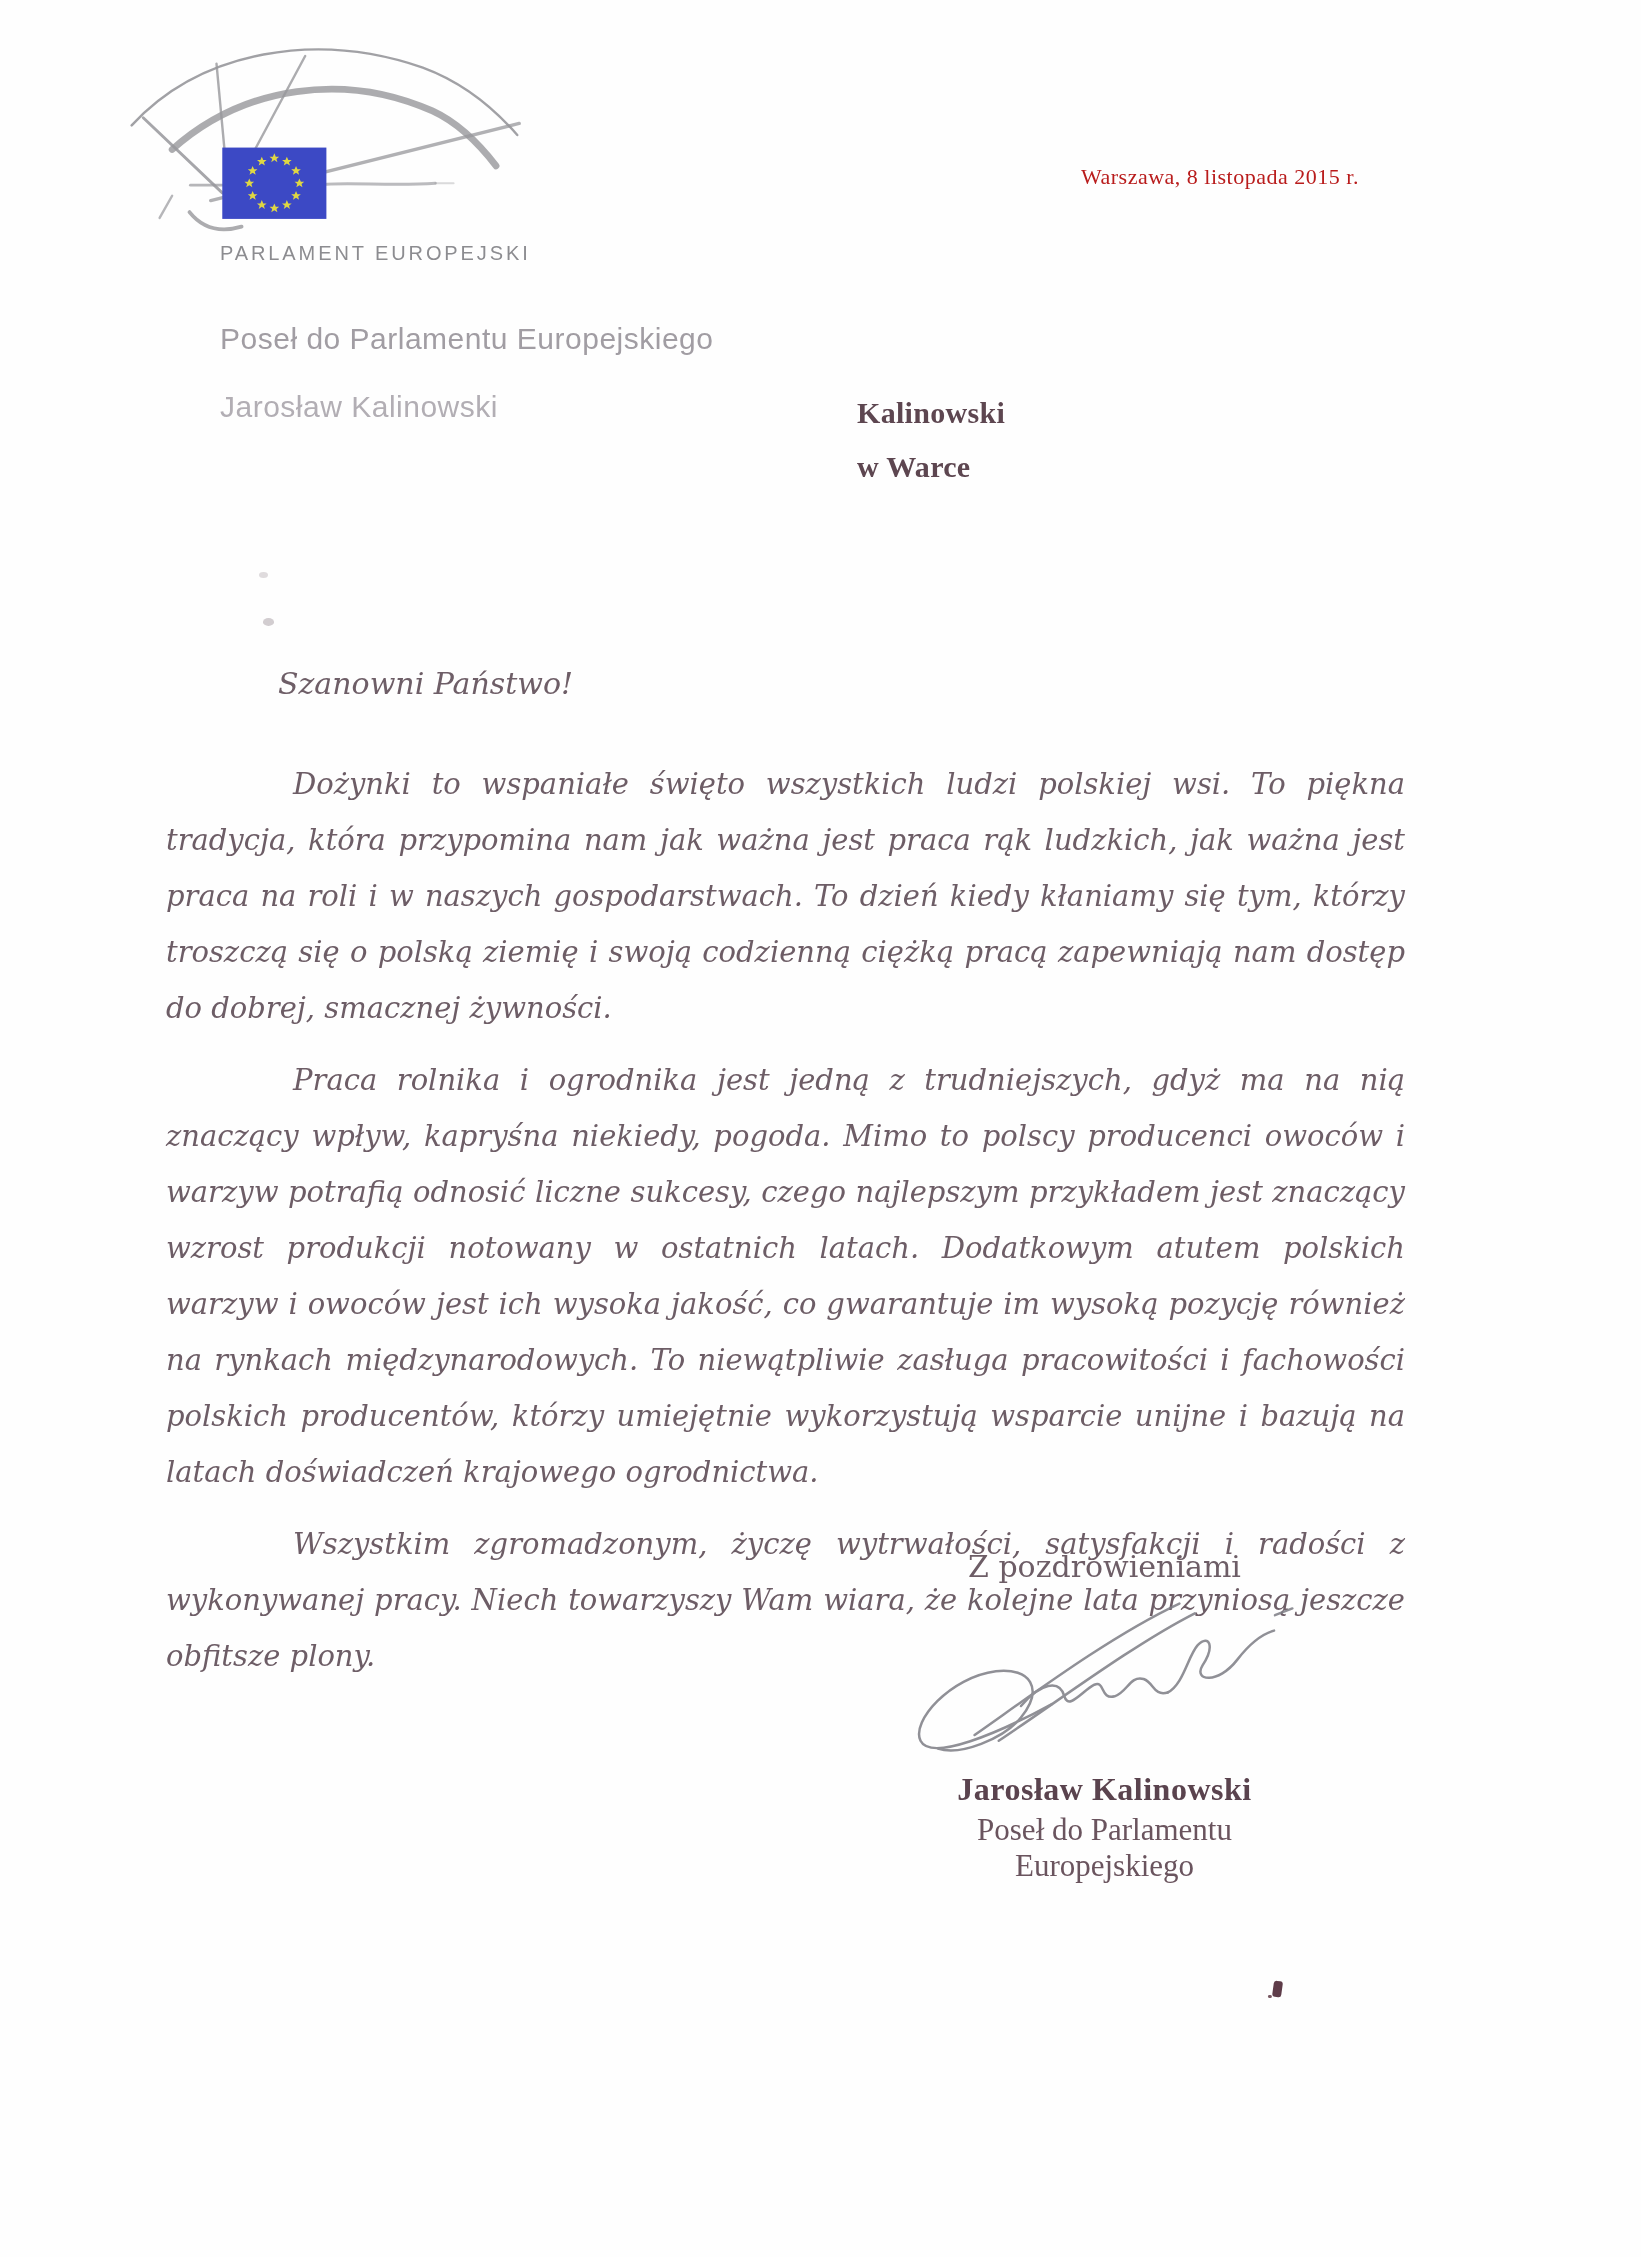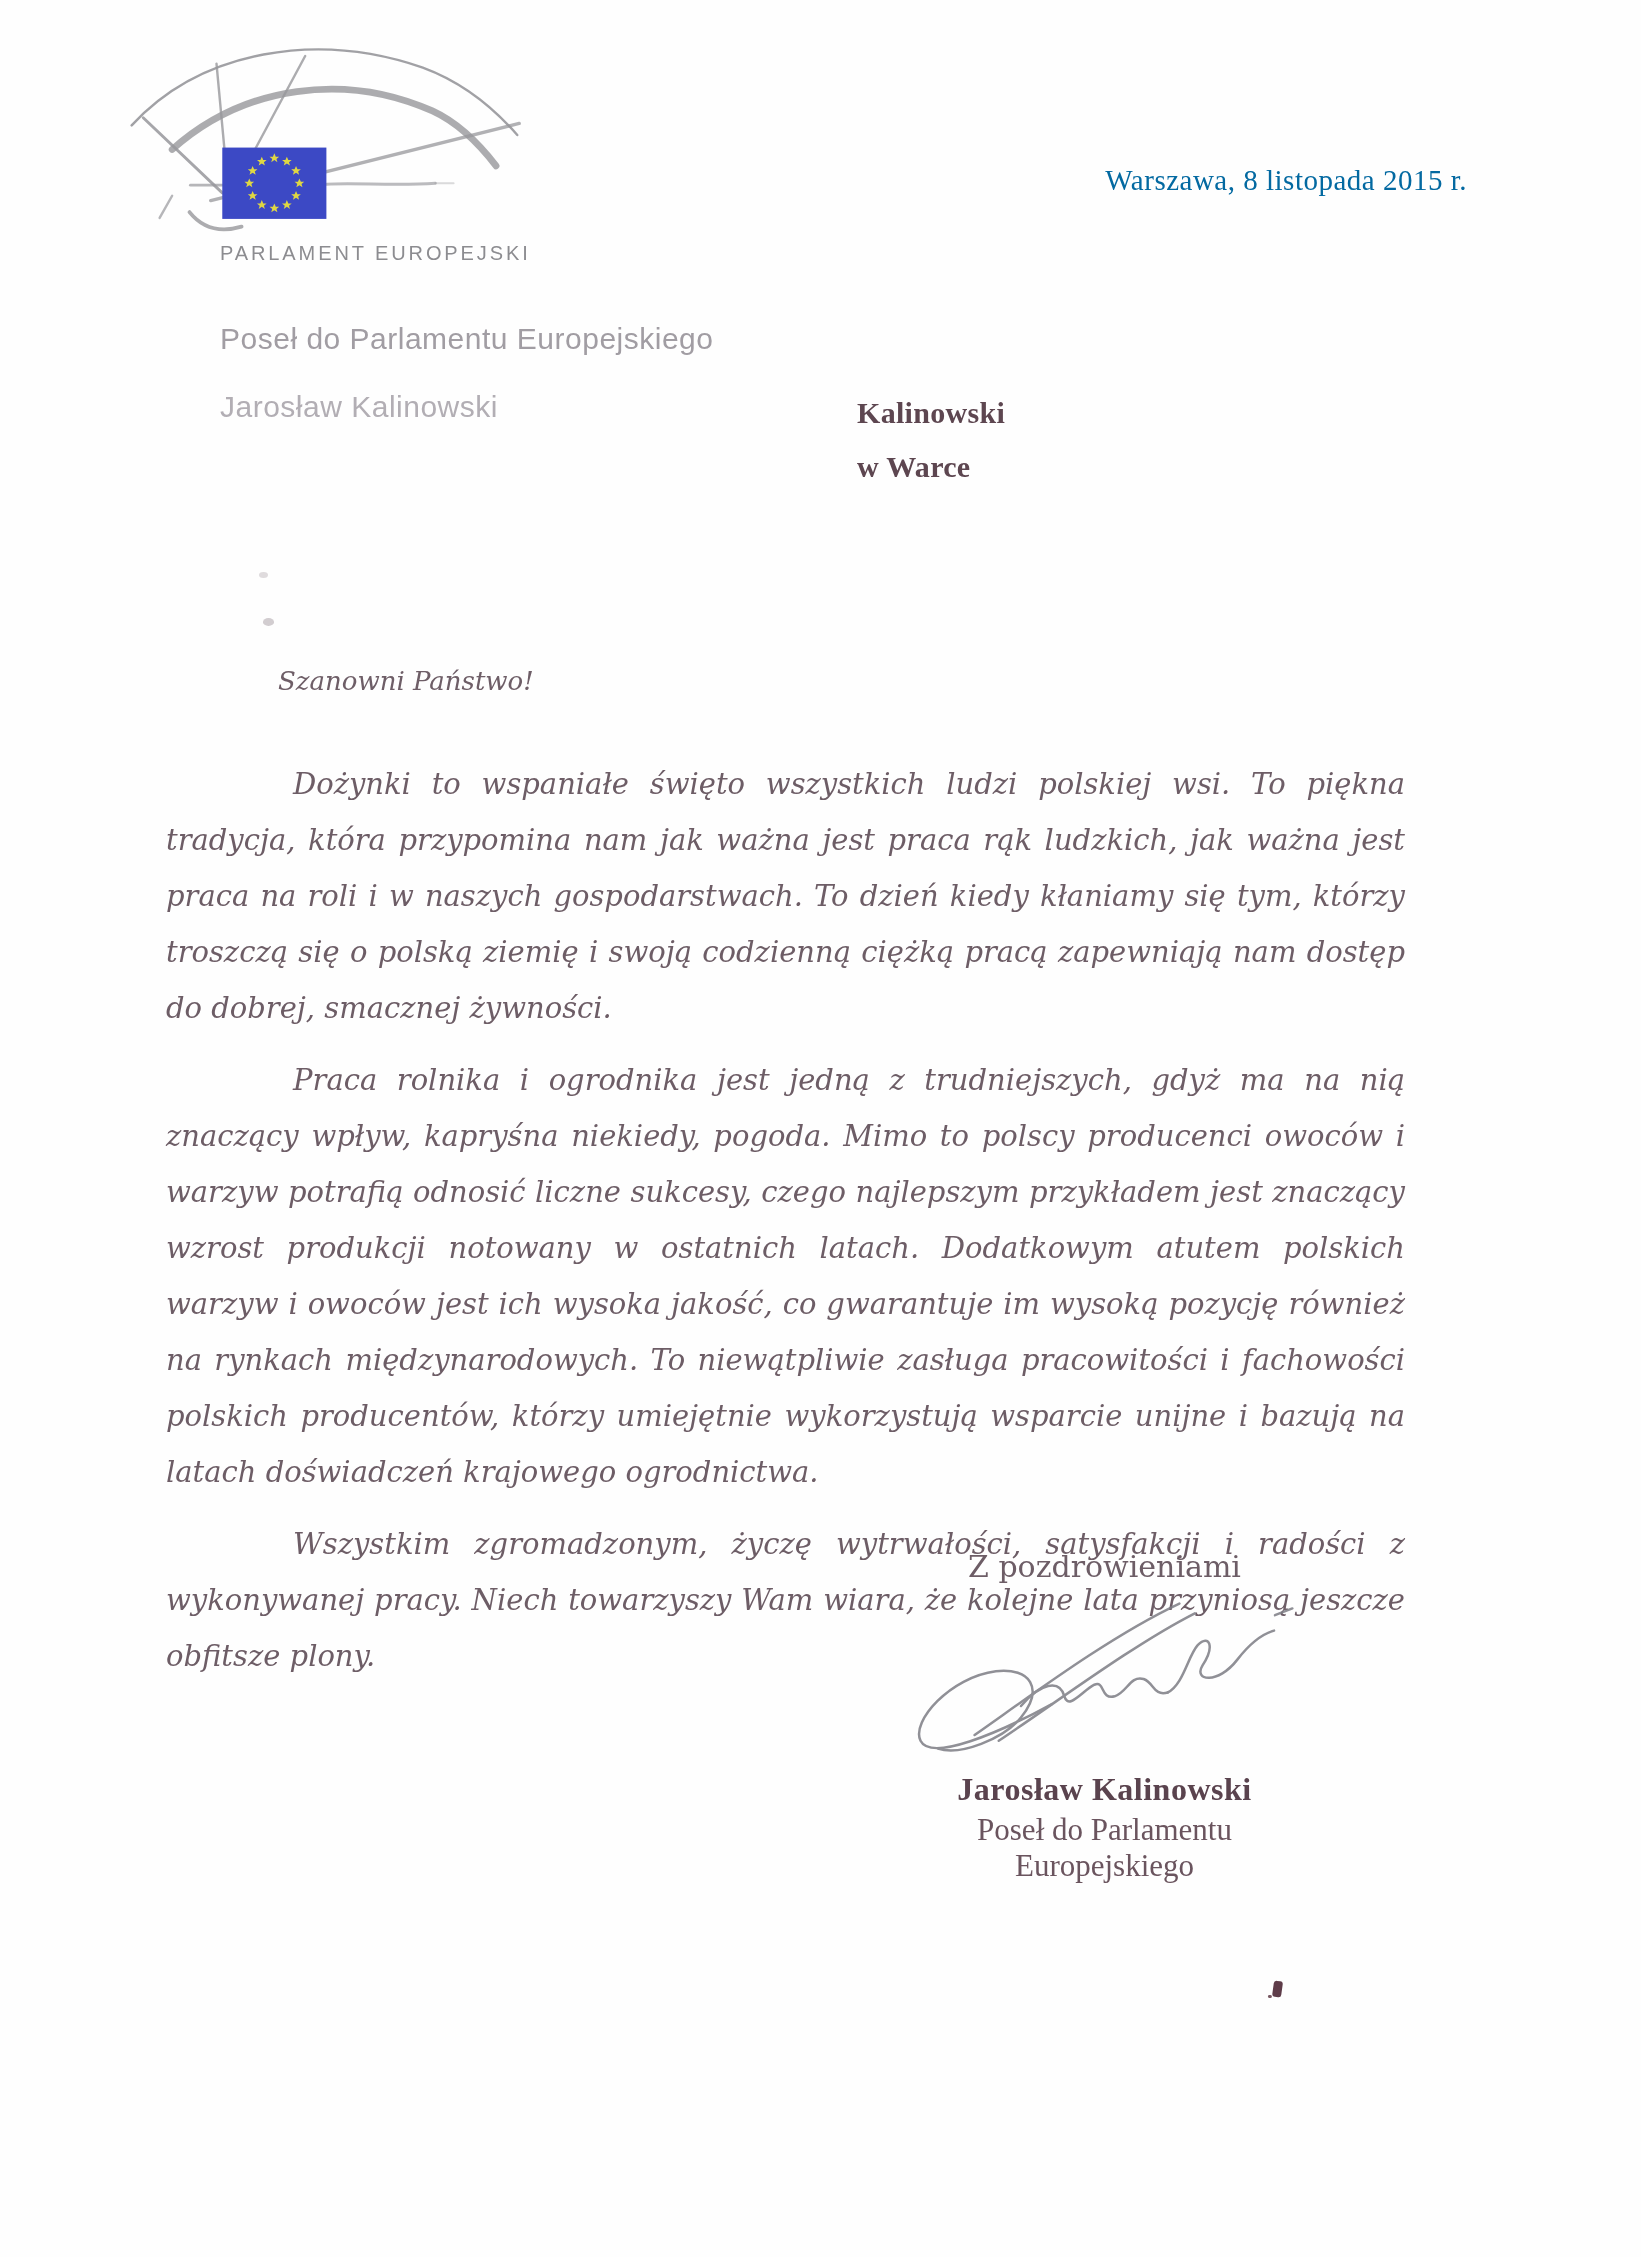--- a/index.html
+++ b/index.html
@@ -14,23 +14,23 @@
   
   .logo-wrap { position: absolute; left: 114px; top: 29px; width: 526px; height: 241px; }
   .org-name {
     position: absolute; left: 220px; top: 242px;
     font-family: "Liberation Sans", sans-serif;
     font-size: 20px; letter-spacing: 2.9px; color: #8c8c90;
     white-space: nowrap;
   }
   .date-line {
     position: absolute; left: 1081px; top: 164px; width: 386px;
-    text-align: right;
+    text-align: left;
     font-family: "Liberation Serif", serif;
-    font-size: 29px; color: #0369a1; letter-spacing: 0.5px;
+    font-size: 22px; color: #b91c1c; letter-spacing: 0.5px;
     white-space: nowrap;
   }
   
   .sender-title {
     position: absolute; left: 220px; top: 322px;
     font-family: "Liberation Sans", sans-serif;
     font-size: 30px; color: #a19da3; letter-spacing: 0.5px;
   }
   .sender-name {
     position: absolute; left: 220px; top: 390px;
@@ -40,21 +40,21 @@
   
   .recipient {
     position: absolute; left: 857px; top: 386px;
     font-family: "Liberation Serif", serif;
     font-weight: bold; font-size: 30px; line-height: 54px;
     color: #5d4650; letter-spacing: 0.3px;
   }
   
   .salutation {
     position: absolute; left: 278px; top: 666px;
-    font-style: italic; font-size: 26px; color: #6e5e67;
+    font-style: italic; font-size: 30px; color: #6e5e67;
   }
   .letter-body {
     position: absolute; left: 150px; top: 740px; width: 1271px;
     font-style: italic; font-size: 29px; line-height: 56px;
     color: #6d5d66; text-align: justify;
   }
   .letter-body p { margin: 16px; text-indent: 127px; }
   
   .closing {
     position: absolute; left: 896px; top: 1549px; width: 417px;

